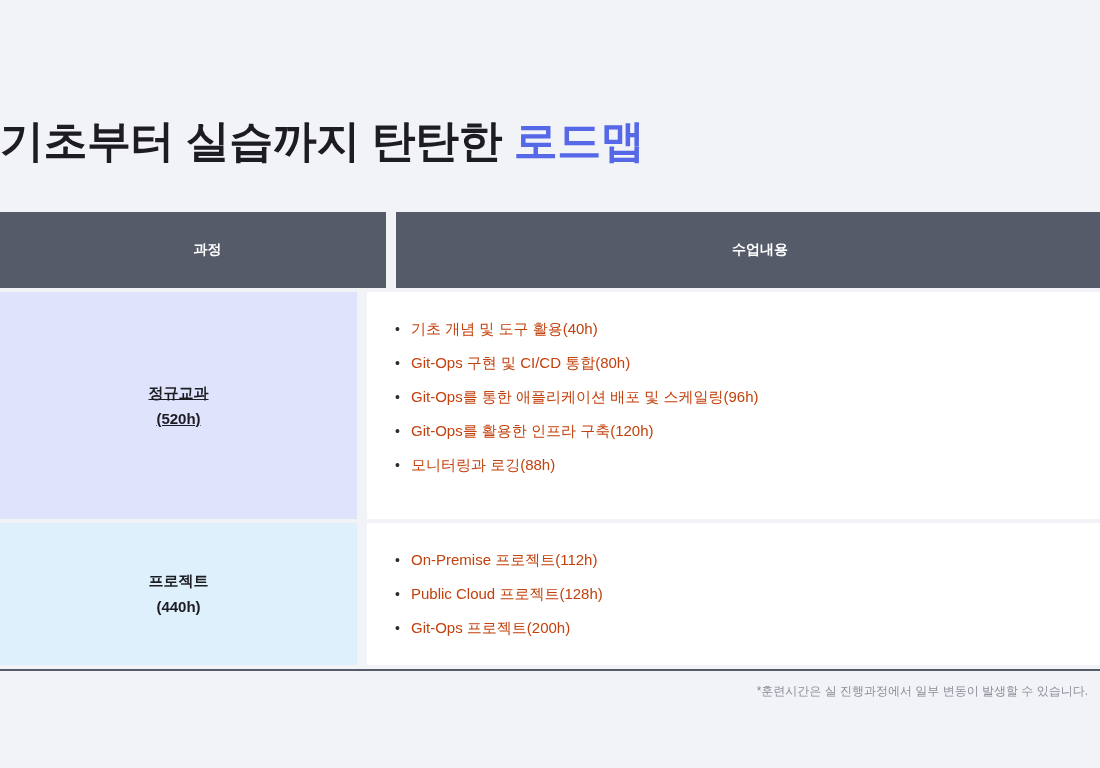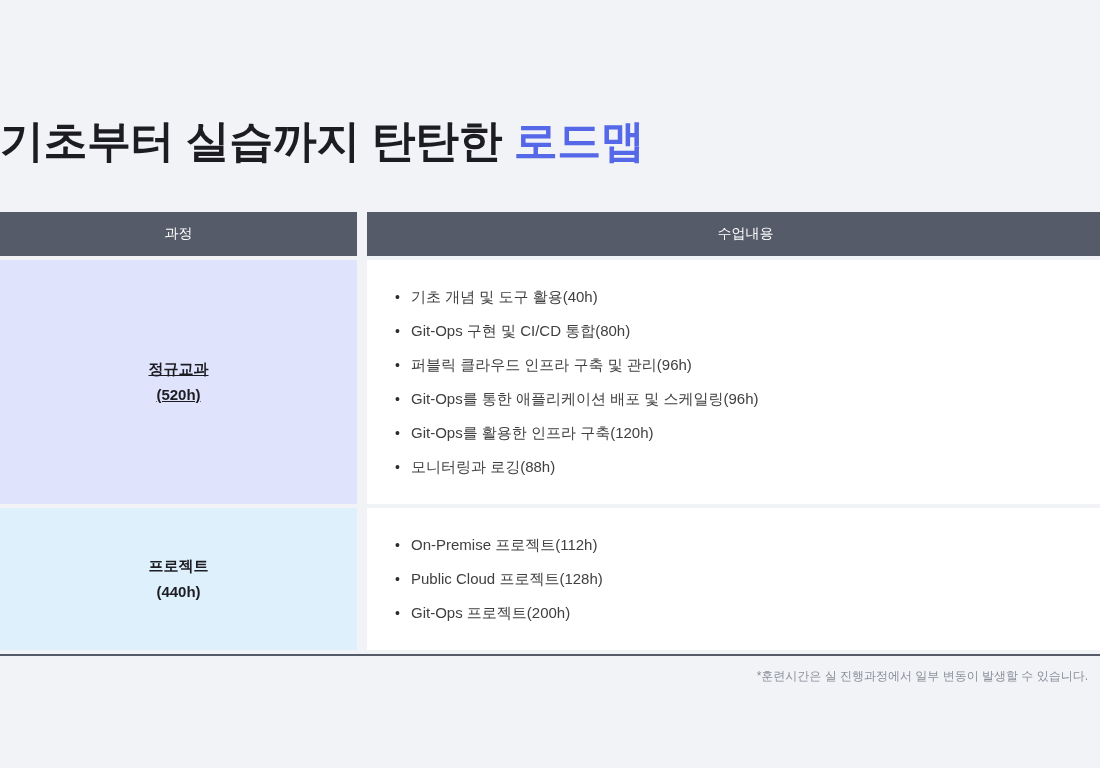--- a/index.html
+++ b/index.html
@@ -36,25 +36,26 @@
     color: #5468e8;
   }
 
   
   .table {
     margin-top: 44px;
     width: 100%;
   }
   .table-header {
     display: flex;
-    height: 44px;
+    height: 76px;
     background: #555b69;
     color: #ffffff;
     font-size: 14px;
-    font-weight: 400;
+    font-weight: 700;
+    padding-left: 29px;
   }
   .col-course {
     width: 357px;
     flex: 0 0 357px;
     display: flex;
     align-items: center;
     justify-content: center;
   }
   .col-gap {
     width: 10px;
@@ -103,21 +104,21 @@
   .bullet-list {
     list-style: none;
     margin: 0;
     padding: 0;
   }
   .bullet-list li {
     position: relative;
     padding-left: 18px;
     font-size: 15px;
     line-height: 34px;
-    color: #404040;
+    color: #c2410c;
     white-space: nowrap;
   }
   .bullet-list li::before {
     content: "•";
     position: absolute;
     left: 2px;
     top: 0;
     color: #2b2b31;
     font-size: 14px;
   }
@@ -157,21 +158,20 @@
     <div class="row row-regular">
       <div class="row-label variant-regular">
         <span>정규교과</span>
         <span>(520h)</span>
       </div>
       <div class="col-gap"></div>
       <div class="row-body">
         <ul class="bullet-list">
           <li>기초 개념 및 도구 활용(40h)</li>
           <li>Git-Ops 구현 및 CI/CD 통합(80h)</li>
-          <li>퍼블릭 클라우드 인프라 구축 및 관리(96h)</li>
           <li>Git-Ops를 통한 애플리케이션 배포 및 스케일링(96h)</li>
           <li>Git-Ops를 활용한 인프라 구축(120h)</li>
           <li>모니터링과 로깅(88h)</li>
         </ul>
       </div>
     </div>
 
     <div class="row row-project">
       <div class="row-label variant-project">
         <span>프로젝트</span>

